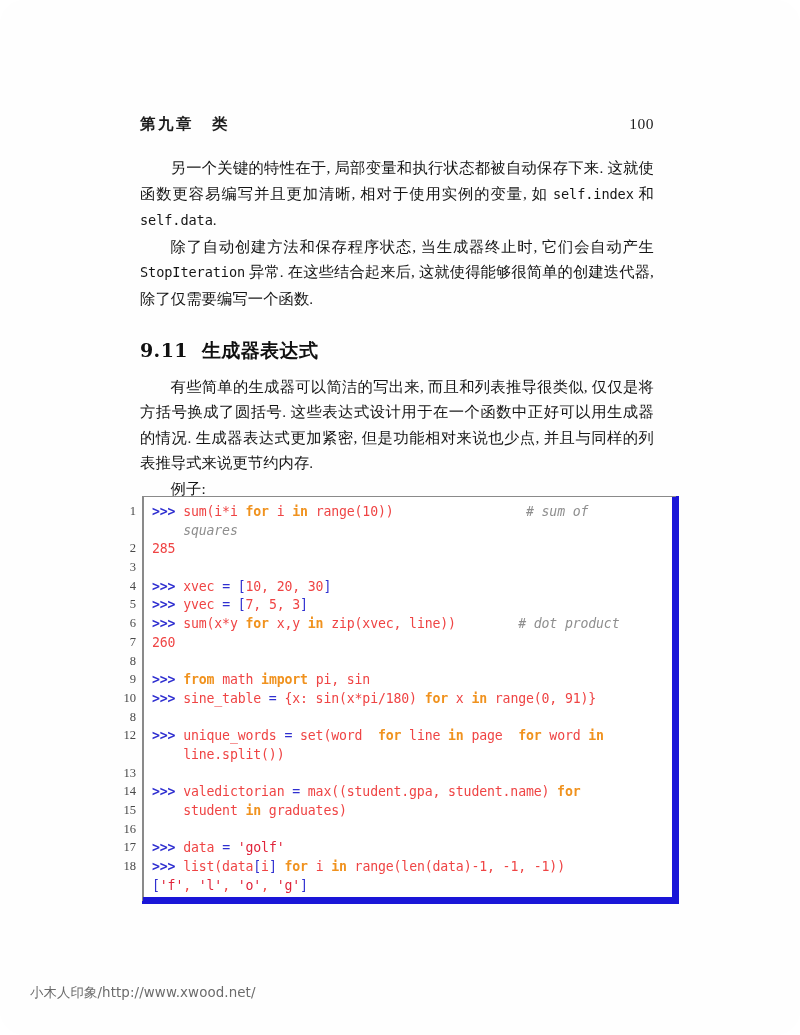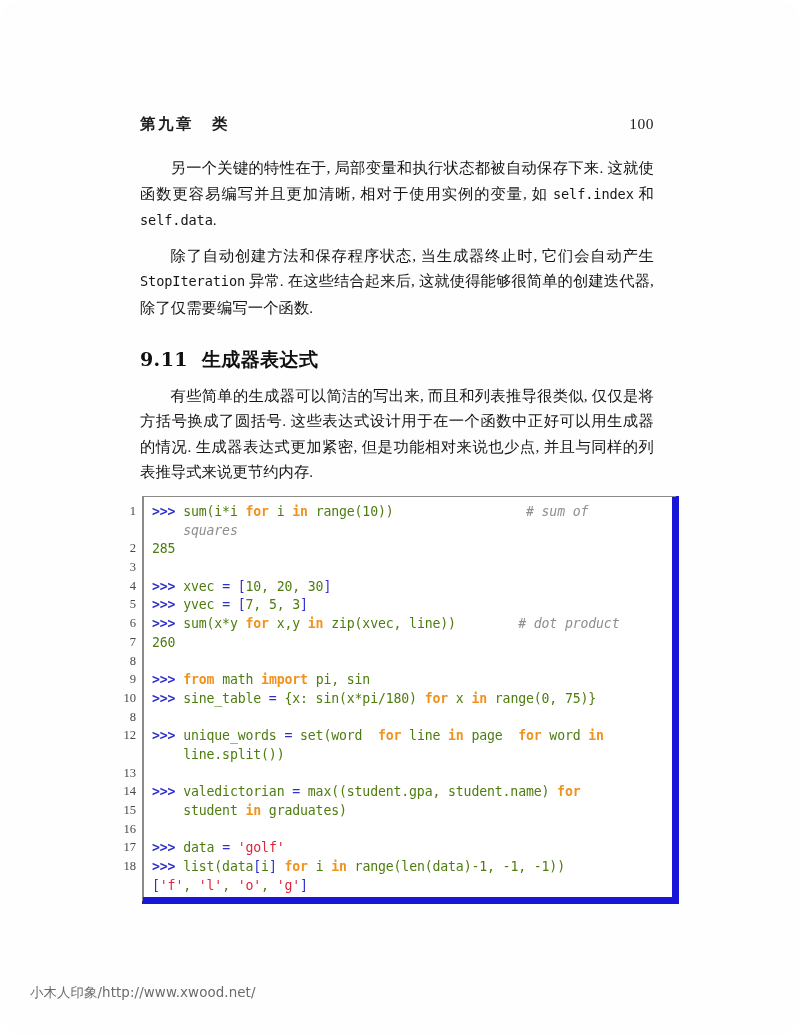--- a/index.html
+++ b/index.html
@@ -55,21 +55,21 @@
   }
   p.para {
     margin: 0;
     font-size: 15.3px;
     line-height: 25.6px;
     text-align: justify;
     text-indent: 2em;
     color: #151515;
     letter-spacing: .1px;
   }
-  p.para + p.para { margin-top: 9px; }
+  p.para + p.para { margin-top: 0px; }
 
   code.mono, .mono {
     font-family: "DejaVu Sans Mono", "Liberation Mono", monospace;
     font-size: 13.6px;
     letter-spacing: -0.1px;
   }
 
   h2.section {
     margin: 26px 0 10px 0;
     font-family: "DejaVu Serif", "Liberation Serif", serif;
@@ -142,21 +142,21 @@
     font-size: 13.2px;
     white-space: pre;
     color: #111111;
     letter-spacing: -0.15px;
   }
   .t-prompt  { color: #2f2fd0; font-weight: 700; }
   .t-kw      { color: #f0921e; font-weight: 700; }
   .t-op      { color: #2f2fd0; }
   .t-str     { color: #e0243a; }
   .t-com     { color: #8e8e8e; font-style: italic; }
-  .t-plain   { color: #4d7c0f; text-align: right; }
+  .t-plain   { color: #ef4444; text-align: right; }
 
   
   .watermark {
     position: absolute;
     left: 30px;
     top: 984px;
     font-family: "DejaVu Sans", "Liberation Sans", sans-serif;
     font-size: 13.4px;
     color: #6b6b6b;
     letter-spacing: .1px;
@@ -221,21 +221,21 @@
           <div class="code-line"><span class="t-prompt">&gt;&gt;&gt; </span><span class="t-plain">sum(i*i </span><span class="t-kw">for</span><span class="t-plain"> i </span><span class="t-kw">in</span><span class="t-plain"> range(10))</span><span class="t-plain">                 </span><span class="t-com"># sum of</span></div>
           <div class="code-line"><span class="t-plain">    </span><span class="t-com">squares</span></div>
           <div class="code-line"><span class="t-plain">285</span></div>
           <div class="code-line">&nbsp;</div>
           <div class="code-line"><span class="t-prompt">&gt;&gt;&gt; </span><span class="t-plain">xvec </span><span class="t-op">=</span><span class="t-plain"> </span><span class="t-op">[</span><span class="t-plain">10, 20, 30</span><span class="t-op">]</span></div>
           <div class="code-line"><span class="t-prompt">&gt;&gt;&gt; </span><span class="t-plain">yvec </span><span class="t-op">=</span><span class="t-plain"> </span><span class="t-op">[</span><span class="t-plain">7, 5, 3</span><span class="t-op">]</span></div>
           <div class="code-line"><span class="t-prompt">&gt;&gt;&gt; </span><span class="t-plain">sum(x*y </span><span class="t-kw">for</span><span class="t-plain"> x,y </span><span class="t-kw">in</span><span class="t-plain"> zip(xvec, line))</span><span class="t-plain">        </span><span class="t-com"># dot product</span></div>
           <div class="code-line"><span class="t-plain">260</span></div>
           <div class="code-line">&nbsp;</div>
           <div class="code-line"><span class="t-prompt">&gt;&gt;&gt; </span><span class="t-kw">from</span><span class="t-plain"> math </span><span class="t-kw">import</span><span class="t-plain"> pi, sin</span></div>
-          <div class="code-line"><span class="t-prompt">&gt;&gt;&gt; </span><span class="t-plain">sine_table </span><span class="t-op">=</span><span class="t-plain"> {x: sin(x*pi/180) </span><span class="t-kw">for</span><span class="t-plain"> x </span><span class="t-kw">in</span><span class="t-plain"> range(0, 75)}</span></div>
+          <div class="code-line"><span class="t-prompt">&gt;&gt;&gt; </span><span class="t-plain">sine_table </span><span class="t-op">=</span><span class="t-plain"> {x: sin(x*pi/180) </span><span class="t-kw">for</span><span class="t-plain"> x </span><span class="t-kw">in</span><span class="t-plain"> range(0, 91)}</span></div>
           <div class="code-line">&nbsp;</div>
           <div class="code-line"><span class="t-prompt">&gt;&gt;&gt; </span><span class="t-plain">unique_words </span><span class="t-op">=</span><span class="t-plain"> set(word  </span><span class="t-kw">for</span><span class="t-plain"> line </span><span class="t-kw">in</span><span class="t-plain"> page  </span><span class="t-kw">for</span><span class="t-plain"> word </span><span class="t-kw">in</span></div>
           <div class="code-line"><span class="t-plain">    line.split())</span></div>
           <div class="code-line">&nbsp;</div>
           <div class="code-line"><span class="t-prompt">&gt;&gt;&gt; </span><span class="t-plain">valedictorian </span><span class="t-op">=</span><span class="t-plain"> max((student.gpa, student.name) </span><span class="t-kw">for</span></div>
           <div class="code-line"><span class="t-plain">    student </span><span class="t-kw">in</span><span class="t-plain"> graduates)</span></div>
           <div class="code-line">&nbsp;</div>
           <div class="code-line"><span class="t-prompt">&gt;&gt;&gt; </span><span class="t-plain">data </span><span class="t-op">=</span><span class="t-plain"> </span><span class="t-str">'golf'</span></div>
           <div class="code-line"><span class="t-prompt">&gt;&gt;&gt; </span><span class="t-plain">list(data</span><span class="t-op">[</span><span class="t-plain">i</span><span class="t-op">]</span><span class="t-plain"> </span><span class="t-kw">for</span><span class="t-plain"> i </span><span class="t-kw">in</span><span class="t-plain"> range(len(data)-1, -1, -1))</span></div>
           <div class="code-line"><span class="t-op">[</span><span class="t-str">'f'</span><span class="t-plain">, </span><span class="t-str">'l'</span><span class="t-plain">, </span><span class="t-str">'o'</span><span class="t-plain">, </span><span class="t-str">'g'</span><span class="t-op">]</span></div>

